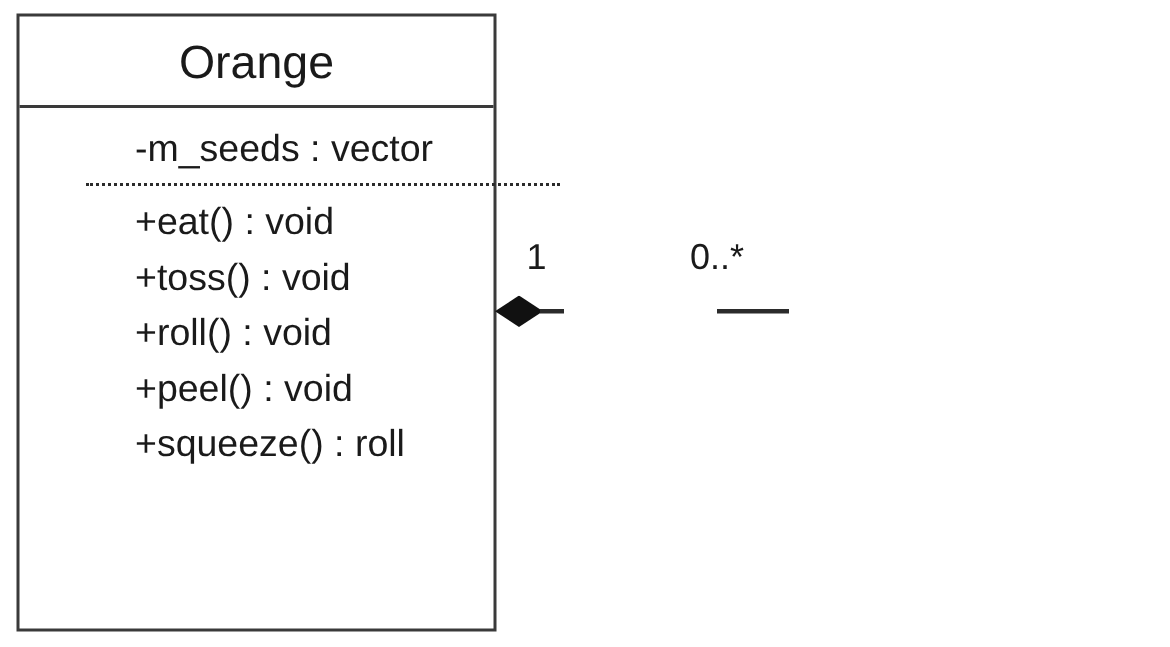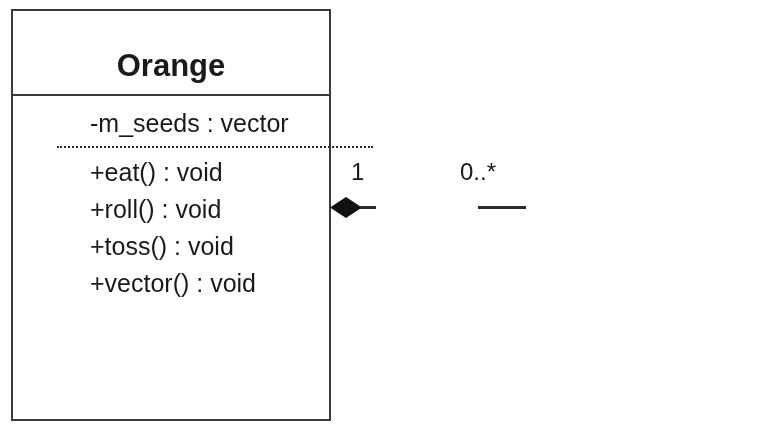--- a/index.html
+++ b/index.html
@@ -37,23 +37,22 @@
     top: 160px;
     width: 246px;
     height: 87px;
   }
 
   .class-title {
     box-sizing: border-box;
     width: 100%;
     text-align: center;
     color: #1a1a1a;
-    font-weight: 700;
+    font-weight: 400;
     white-space: nowrap;
-    margin-top: 24px;
   }
   #orange-class .class-title {
     height: 61px;
     line-height: 61px;
     font-size: 31px;
     border-bottom: 2px solid #3a3a3a;
   }
   #seed-class .class-title {
     height: 64px;
     line-height: 64px;
@@ -152,23 +151,24 @@
 
   <div id="orange-class" class="class-box">
     <div class="class-title">Orange</div>
 
     <div class="compartment attributes">
       <div class="member">-m_seeds : vector</div>
     </div>
 
     <div class="compartment operations">
       <div class="member">+eat() : void</div>
+      <div class="member">+toss() : void</div>
       <div class="member">+roll() : void</div>
-      <div class="member">+toss() : void</div>
-      <div class="member">+vector() : void</div>
+      <div class="member">+peel() : void</div>
+      <div class="member">+squeeze() : roll</div>
     </div>
   </div>
 
 
   <div id="association">
     <div id="assoc-diamond"></div>
     <div id="assoc-line-left" class="assoc-line"></div>
     <div id="assoc-line-right" class="assoc-line"></div>
     <div id="multiplicity-source" class="multiplicity">1</div>
     <div id="multiplicity-target" class="multiplicity">0..*</div>

